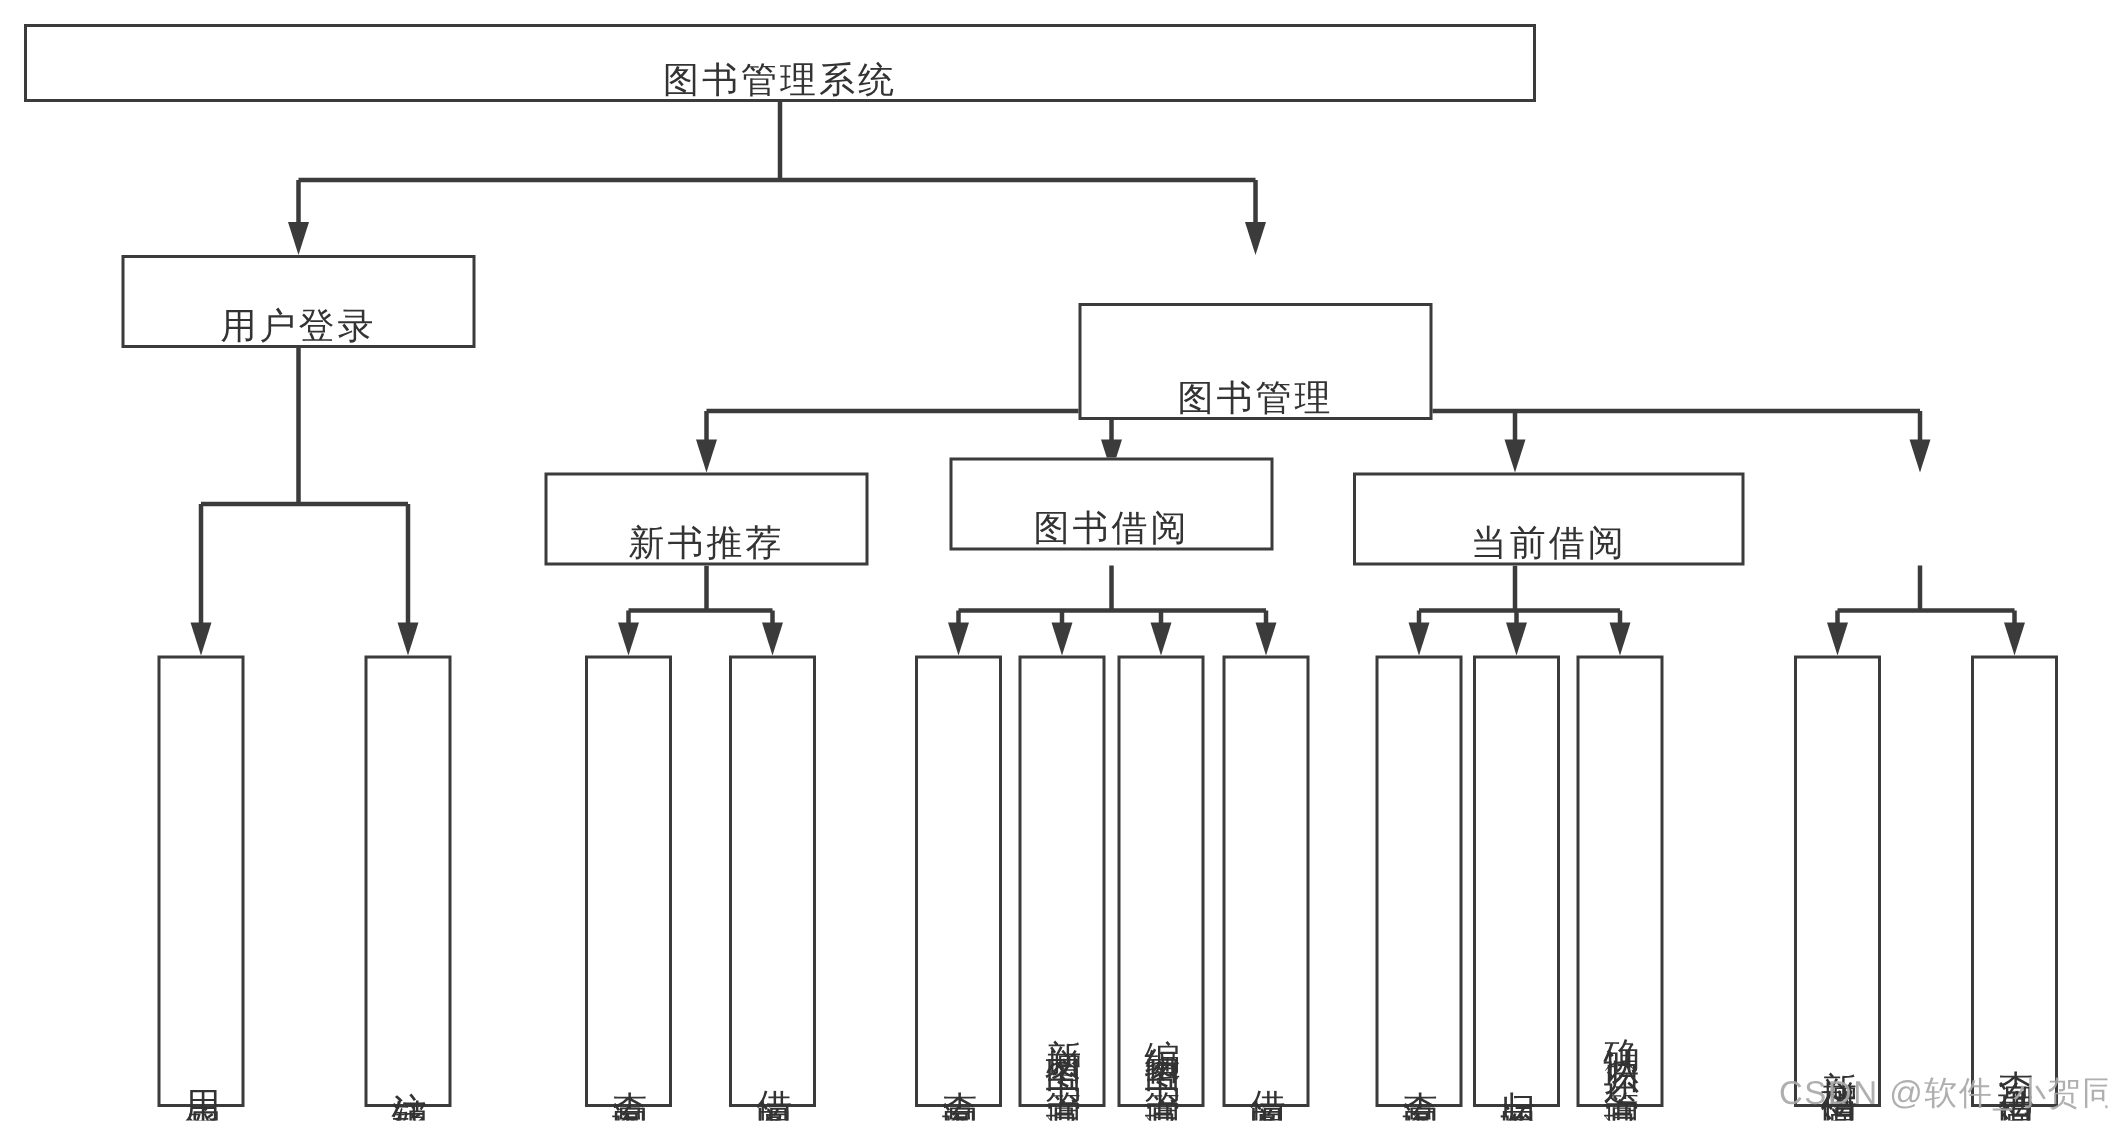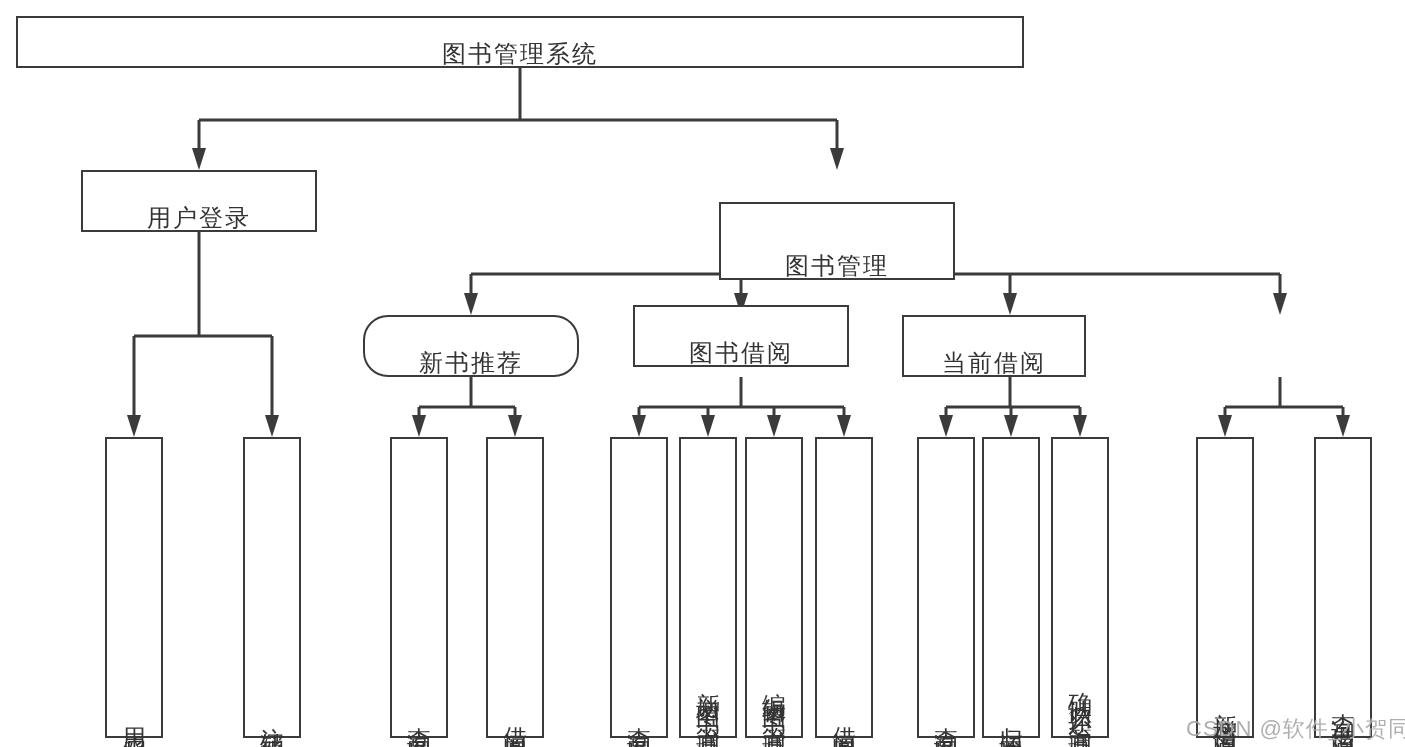--- a/index.html
+++ b/index.html
@@ -150,27 +150,27 @@
     <span>图书管理系统</span>
   </div>
 
   <div class="node" style="left:81px; top:170px; width:236px; height:62px;">
     <span>用户登录</span>
   </div>
   <div class="node" style="left:719px; top:170px; width:236px; height:78px;margin-top:32px;">
     <span>图书管理</span>
   </div>
 
-  <div class="node" style="left:363px; top:315px; width:216px; height:62px;border-radius:25px;">
+  <div class="node" style="left:363px; top:315px; width:216px; height:62px;">
     <span>新书推荐</span>
   </div>
   <div class="node" style="left:633px; top:305px; width:216px; height:62px;">
     <span>图书借阅</span>
   </div>
-  <div class="node" style="left:902px; top:315px; width:184px; height:62px;">
+  <div class="node" style="left:902px; top:315px; width:261px; height:62px;">
     <span>当前借阅</span>
   </div>
 
   <div class="node leaf" style="left:105px; top:437px; width:58px; height:301px;">
     <span class="vtext">用户登录</span>
   </div>
   <div class="node leaf" style="left:243px; top:437px; width:58px; height:301px;">
     <span class="vtext">注销登录</span>
   </div>
 

